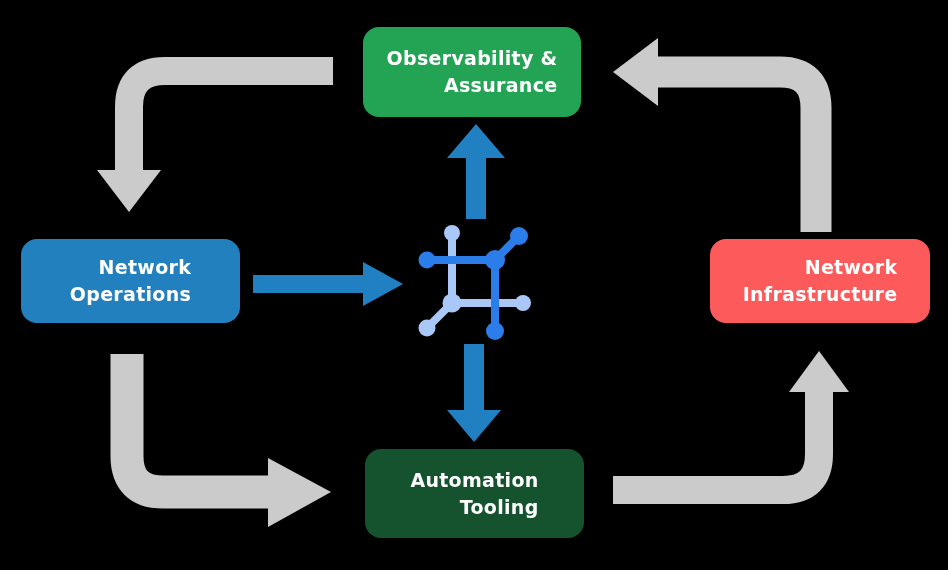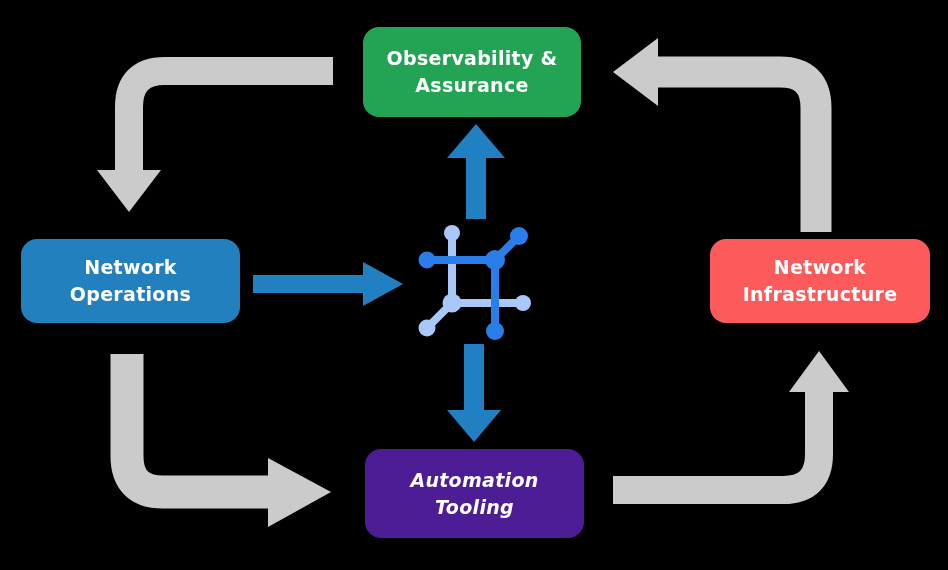--- a/index.html
+++ b/index.html
@@ -3,21 +3,21 @@
 <meta charset="utf-8">
 <style>
   html,body{margin:0;padding:0;background:#000;}
   .canvas{
     position:relative;width:948px;height:570px;overflow:hidden;
     font-family:"DejaVu Sans","Liberation Sans",sans-serif;
   }
   .node{
     position:absolute;border-radius:16px;
     display:flex;align-items:center;justify-content:center;
-    text-align:center;
+    text-align:right;
   }
   .node-label{
     color:#fff;font-size:19px;font-weight:600;line-height:1.4;
     white-space:pre-line;letter-spacing:.3px;
   }
   .node-observability{left:363px;top:27px;width:218px;height:90px;}
   .node-operations{left:21px;top:239px;width:219px;height:84px;}
   .node-infrastructure{left:710px;top:239px;width:220px;height:84px;}
   .node-automation{left:365px;top:449px;width:219px;height:89px;}
   svg.overlay{position:absolute;left:0;top:0;}
@@ -35,21 +35,21 @@
   <div class="node node-operations" style="background: rgb(34, 128, 190);">
     <span class="node-label">Network
 Operations</span>
   </div>
 
   <div class="node node-infrastructure" style="background: rgb(253, 90, 92);">
     <span class="node-label">Network
 Infrastructure</span>
   </div>
 
-  <div class="node node-automation" style="background: #4c1d95; font-style: italic;">
+  <div class="node node-automation" style="background: #14532d;">
     <span class="node-label">Automation
 Tooling</span>
   </div>
 
   <svg class="overlay" width="948" height="570" viewBox="0 0 948 570">
 
     <g fill="#CBCBCB" stroke="#CBCBCB">
       <path d="M333,71 L165,71 Q129,71 129,107 L129,172" fill="none" stroke-width="28"></path>
       <polygon stroke="none" points="97,170 161,170 129,212"></polygon>
     </g>

